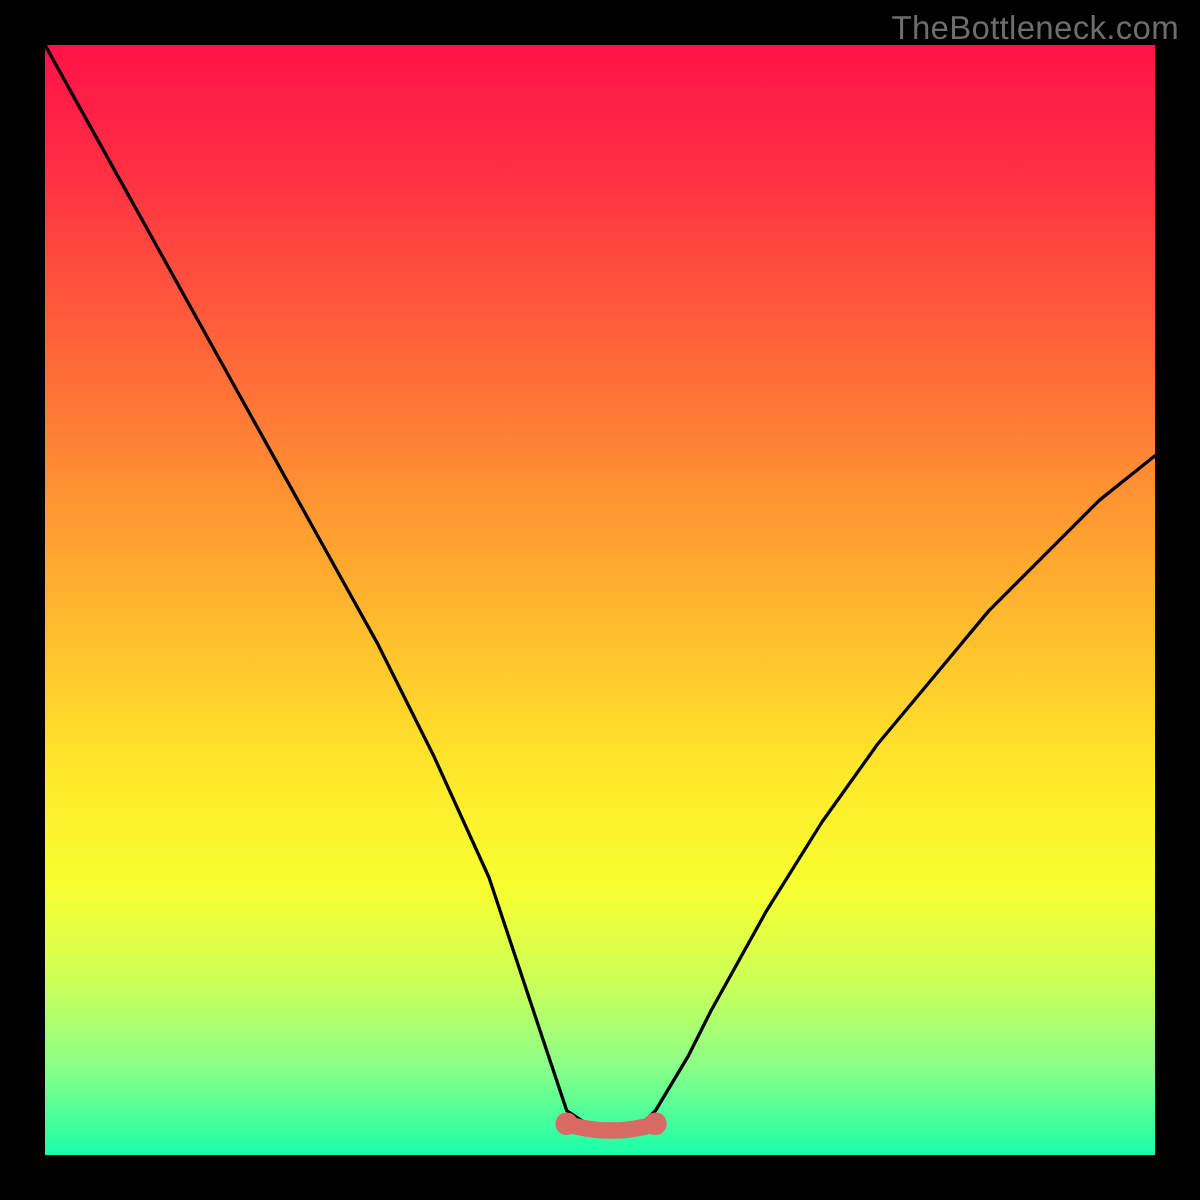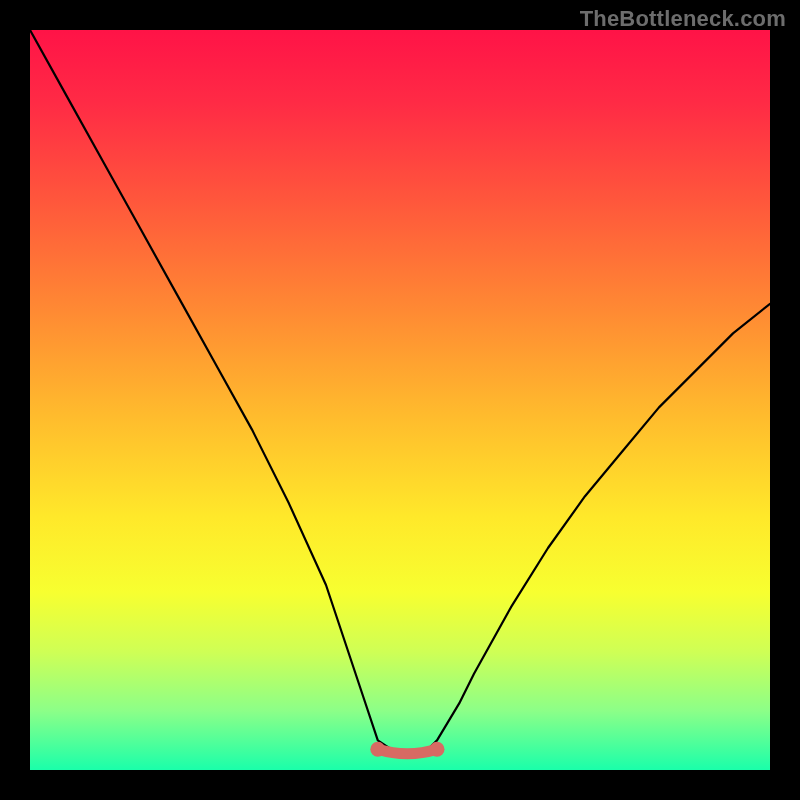--- a/index.html
+++ b/index.html
@@ -37,21 +37,21 @@
       #1affaa 100%
     );
   }
   .watermark {
     position: absolute;
     top: 6px;
     right: 14px;
     color: #6d6d6d;
     font-size: 22px;
     letter-spacing: 0.2px;
-    font-weight: 700;
+    font-weight: 400;
     user-select: none;
   }
   svg {
     position: absolute;
     left: 0;
     top: 0;
   }
 </style>
 </head>
 <body>

